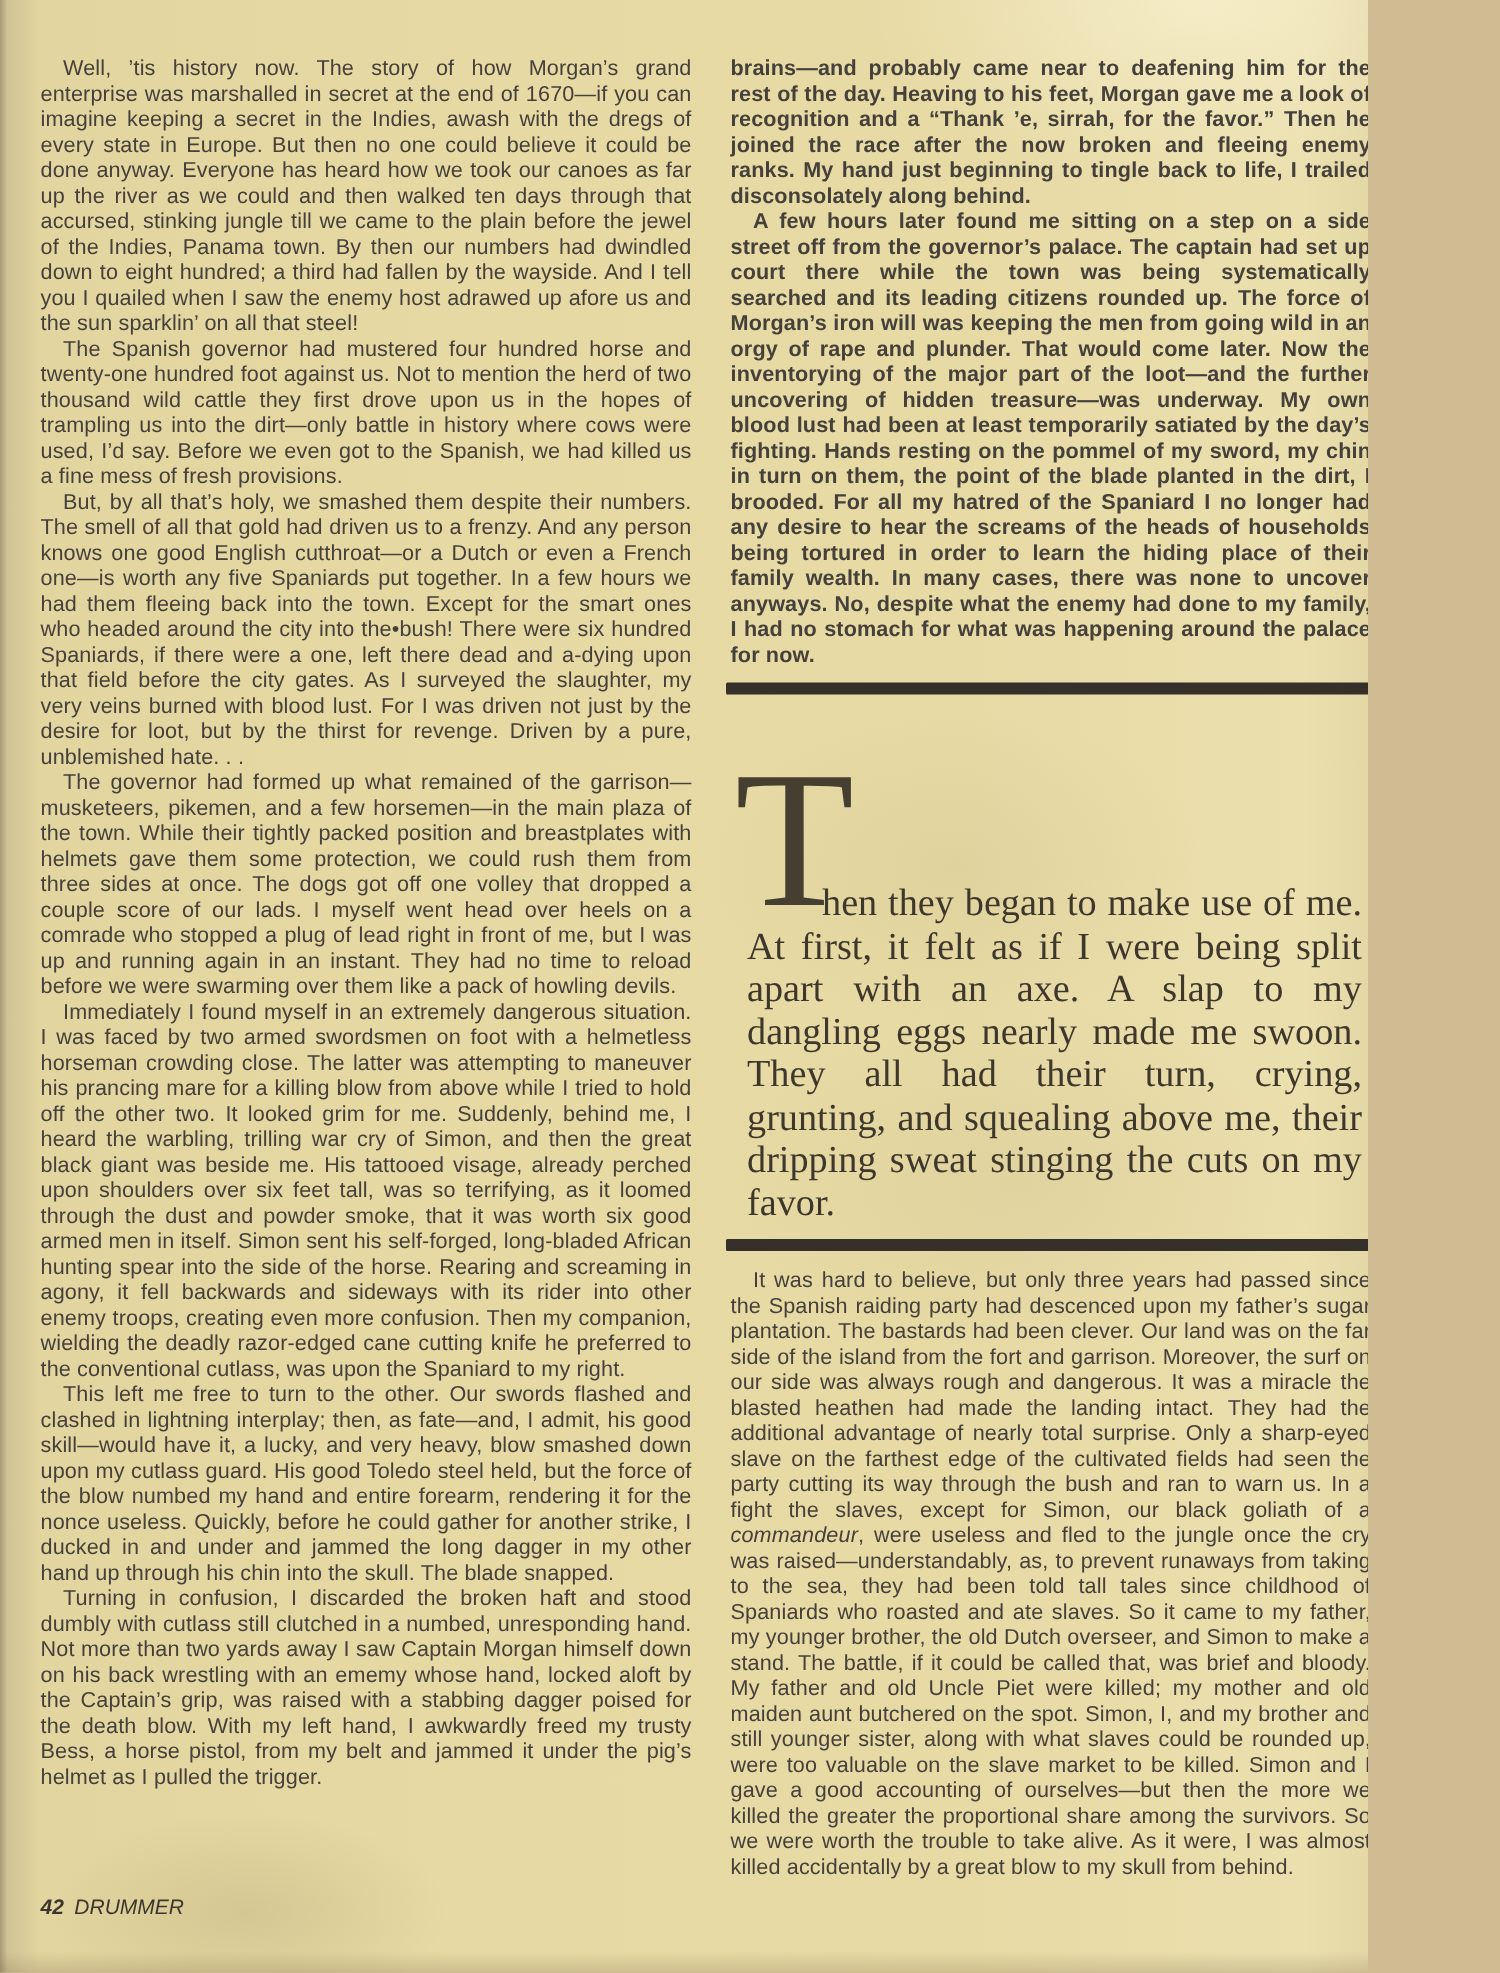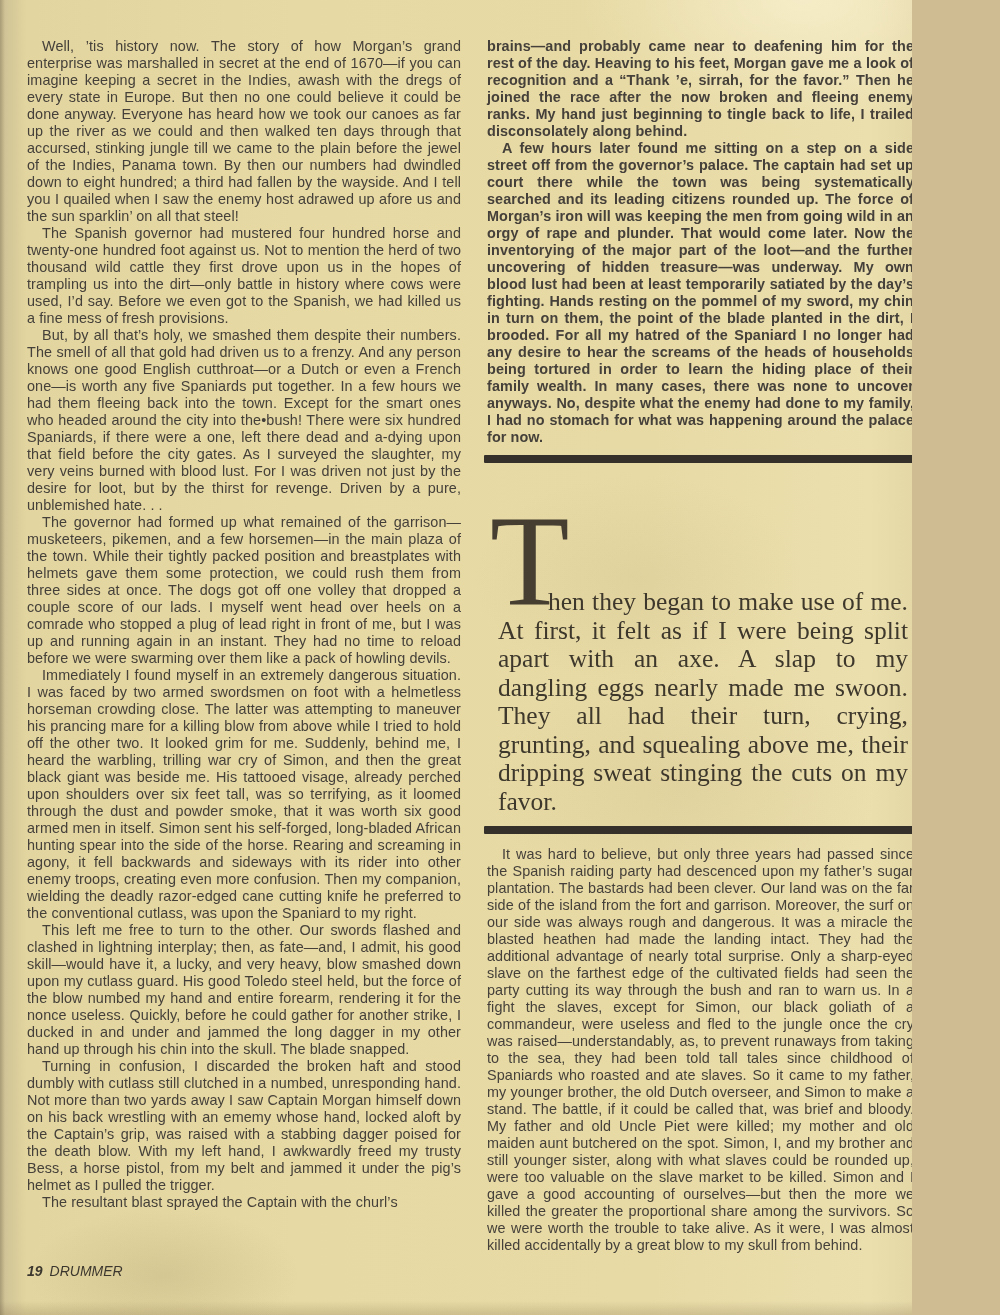--- a/index.html
+++ b/index.html
@@ -47,41 +47,40 @@
     font-family:"Liberation Serif", serif;
     font-size:25.5px; line-height:28.5px;
     text-align:justify; color:#3e382c;
   }
   .pq-text { margin:0; padding-top:68px; text-indent:50px; }
   .dropcap {
     position:absolute; top:-25px; left:-8px;
     font-size:130px; line-height:1;
     color:#453e31; font-weight:normal;
   }
-  .ital { }
+  .ital { font-style:italic; }
   .footer {
     position:absolute; left:27px; top:1263px;
     font-size:14px; color:#3c372e; font-style:italic;
   }
   .footer .pagenum { font-weight:bold; margin-right:7px; }
 </style>
 </head>
 <body>
 
 <div class="page">
 
   <div class="col col-left">
     <p>Well, ’tis history now. The story of how Morgan’s grand enterprise was marshalled in secret at the end of 1670—if you can imagine keeping a secret in the Indies, awash with the dregs of every state in Europe. But then no one could believe it could be done anyway. Everyone has heard how we took our canoes as far up the river as we could and then walked ten days through that accursed, stinking jungle till we came to the plain before the jewel of the Indies, Panama town. By then our numbers had dwindled down to eight hundred; a third had fallen by the wayside. And I tell you I quailed when I saw the enemy host adrawed up afore us and the sun sparklin’ on all that steel!</p>
     <p>The Spanish governor had mustered four hundred horse and twenty-one hundred foot against us. Not to mention the herd of two thousand wild cattle they first drove upon us in the hopes of trampling us into the dirt—only battle in history where cows were used, I’d say. Before we even got to the Spanish, we had killed us a fine mess of fresh provisions.</p>
     <p>But, by all that’s holy, we smashed them despite their numbers. The smell of all that gold had driven us to a frenzy. And any person knows one good English cutthroat—or a Dutch or even a French one—is worth any five Spaniards put together. In a few hours we had them fleeing back into the town. Except for the smart ones who headed around the city into the•bush! There were six hundred Spaniards, if there were a one, left there dead and a-dying upon that field before the city gates. As I surveyed the slaughter, my very veins burned with blood lust. For I was driven not just by the desire for loot, but by the thirst for revenge. Driven by a pure, unblemished hate. . .</p>
     <p>The governor had formed up what remained of the garrison—musketeers, pikemen, and a few horsemen—in the main plaza of the town. While their tightly packed position and breastplates with helmets gave them some protection, we could rush them from three sides at once. The dogs got off one volley that dropped a couple score of our lads. I myself went head over heels on a comrade who stopped a plug of lead right in front of me, but I was up and running again in an instant. They had no time to reload before we were swarming over them like a pack of howling devils.</p>
     <p>Immediately I found myself in an extremely dangerous situation. I was faced by two armed swordsmen on foot with a helmetless horseman crowding close. The latter was attempting to maneuver his prancing mare for a killing blow from above while I tried to hold off the other two. It looked grim for me. Suddenly, behind me, I heard the warbling, trilling war cry of Simon, and then the great black giant was beside me. His tattooed visage, already perched upon shoulders over six feet tall, was so terrifying, as it loomed through the dust and powder smoke, that it was worth six good armed men in itself. Simon sent his self-forged, long-bladed African hunting spear into the side of the horse. Rearing and screaming in agony, it fell backwards and sideways with its rider into other enemy troops, creating even more confusion. Then my companion, wielding the deadly razor-edged cane cutting knife he preferred to the conventional cutlass, was upon the Spaniard to my right.</p>
     <p>This left me free to turn to the other. Our swords flashed and clashed in lightning interplay; then, as fate—and, I admit, his good skill—would have it, a lucky, and very heavy, blow smashed down upon my cutlass guard. His good Toledo steel held, but the force of the blow numbed my hand and entire forearm, rendering it for the nonce useless. Quickly, before he could gather for another strike, I ducked in and under and jammed the long dagger in my other hand up through his chin into the skull. The blade snapped.</p>
     <p>Turning in confusion, I discarded the broken haft and stood dumbly with cutlass still clutched in a numbed, unresponding hand. Not more than two yards away I saw Captain Morgan himself down on his back wrestling with an ememy whose hand, locked aloft by the Captain’s grip, was raised with a stabbing dagger poised for the death blow. With my left hand, I awkwardly freed my trusty Bess, a horse pistol, from my belt and jammed it under the pig’s helmet as I pulled the trigger.</p>
-    <p>The resultant blast sprayed the Captain with the churl’s</p>
   </div>
 
   <div class="col col-rtop">
     <p class="no-indent">brains—and probably came near to deafening him for the rest of the day. Heaving to his feet, Morgan gave me a look of recognition and a “Thank ’e, sirrah, for the favor.” Then he joined the race after the now broken and fleeing enemy ranks. My hand just beginning to tingle back to life, I trailed disconsolately along behind.</p>
     <p>A few hours later found me sitting on a step on a side street off from the governor’s palace. The captain had set up court there while the town was being systematically searched and its leading citizens rounded up. The force of Morgan’s iron will was keeping the men from going wild in an orgy of rape and plunder. That would come later. Now the inventorying of the major part of the loot—and the further uncovering of hidden treasure—was underway. My own blood lust had been at least temporarily satiated by the day’s fighting. Hands resting on the pommel of my sword, my chin in turn on them, the point of the blade planted in the dirt, I brooded. For all my hatred of the Spaniard I no longer had any desire to hear the screams of the heads of households being tortured in order to learn the hiding place of their family wealth. In many cases, there was none to uncover anyways. No, despite what the enemy had done to my family, I had no stomach for what was happening around the palace for now.</p>
   </div>
 
   <div class="rule rule-top"></div>
 
   <div class="pullquote">
@@ -89,16 +88,16 @@
     <p class="pq-text">hen they began to make use of me. At first, it felt as if I were being split apart with an axe. A slap to my dangling eggs nearly made me swoon. They all had their turn, crying, grunting, and squealing above me, their dripping sweat stinging the cuts on my favor.</p>
   </div>
 
   <div class="rule rule-bottom"></div>
 
   <div class="col col-rbot">
     <p><span>It was hard to believe, but only three years had passed since the Spanish raiding party had descenced upon my father’s sugar plantation. The bastards had been clever. Our land was on the far side of the island from the fort and garrison. Moreover, the surf on our side was always rough and dangerous. It was a miracle the blasted heathen had made the landing intact. They had the additional advantage of nearly total surprise. Only a sharp-eyed slave on the farthest edge of the cultivated fields had seen the party cutting its way through the bush and ran to warn us. In a fight the slaves, except for Simon, our black goliath of a </span><span class="ital">commandeur</span><span>, were useless and fled to the jungle once the cry was raised—understandably, as, to prevent runaways from taking to the sea, they had been told tall tales since childhood of Spaniards who roasted and ate slaves. So it came to my father, my younger brother, the old Dutch overseer, and Simon to make a stand. The battle, if it could be called that, was brief and bloody. My father and old Uncle Piet were killed; my mother and old maiden aunt butchered on the spot. Simon, I, and my brother and still younger sister, along with what slaves could be rounded up, were too valuable on the slave market to be killed. Simon and I gave a good accounting of ourselves—but then the more we killed the greater the proportional share among the survivors. So we were worth the trouble to take alive. As it were, I was almost killed accidentally by a great blow to my skull from behind.</span></p>
   </div>
 
   <div class="footer">
-    <span class="pagenum">19</span><span class="mag">DRUMMER</span>
+    <span class="pagenum">42</span><span class="mag">DRUMMER</span>
   </div>
 
 </div>
 
 </body></html>

